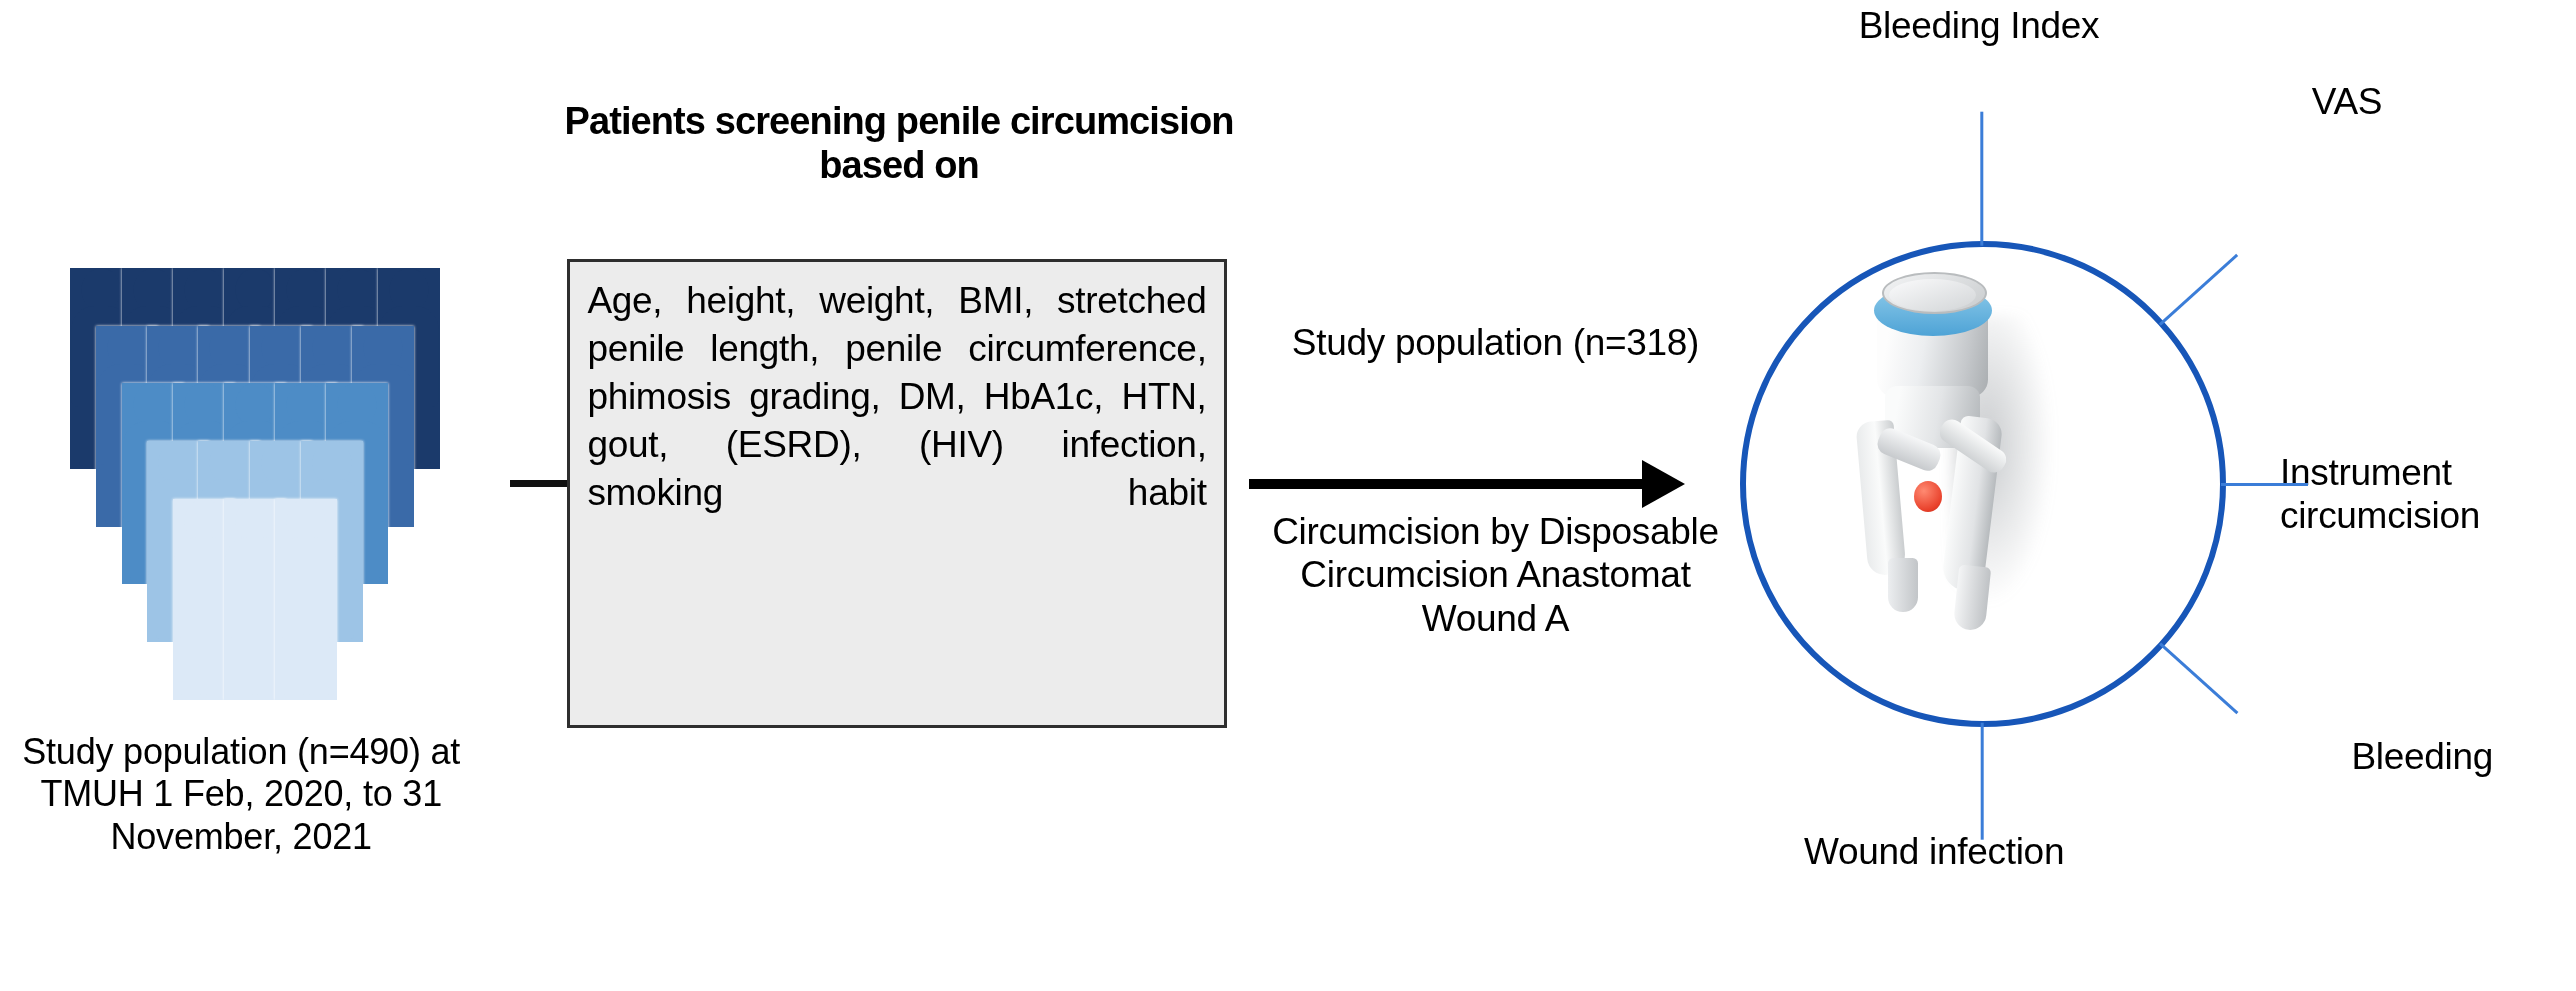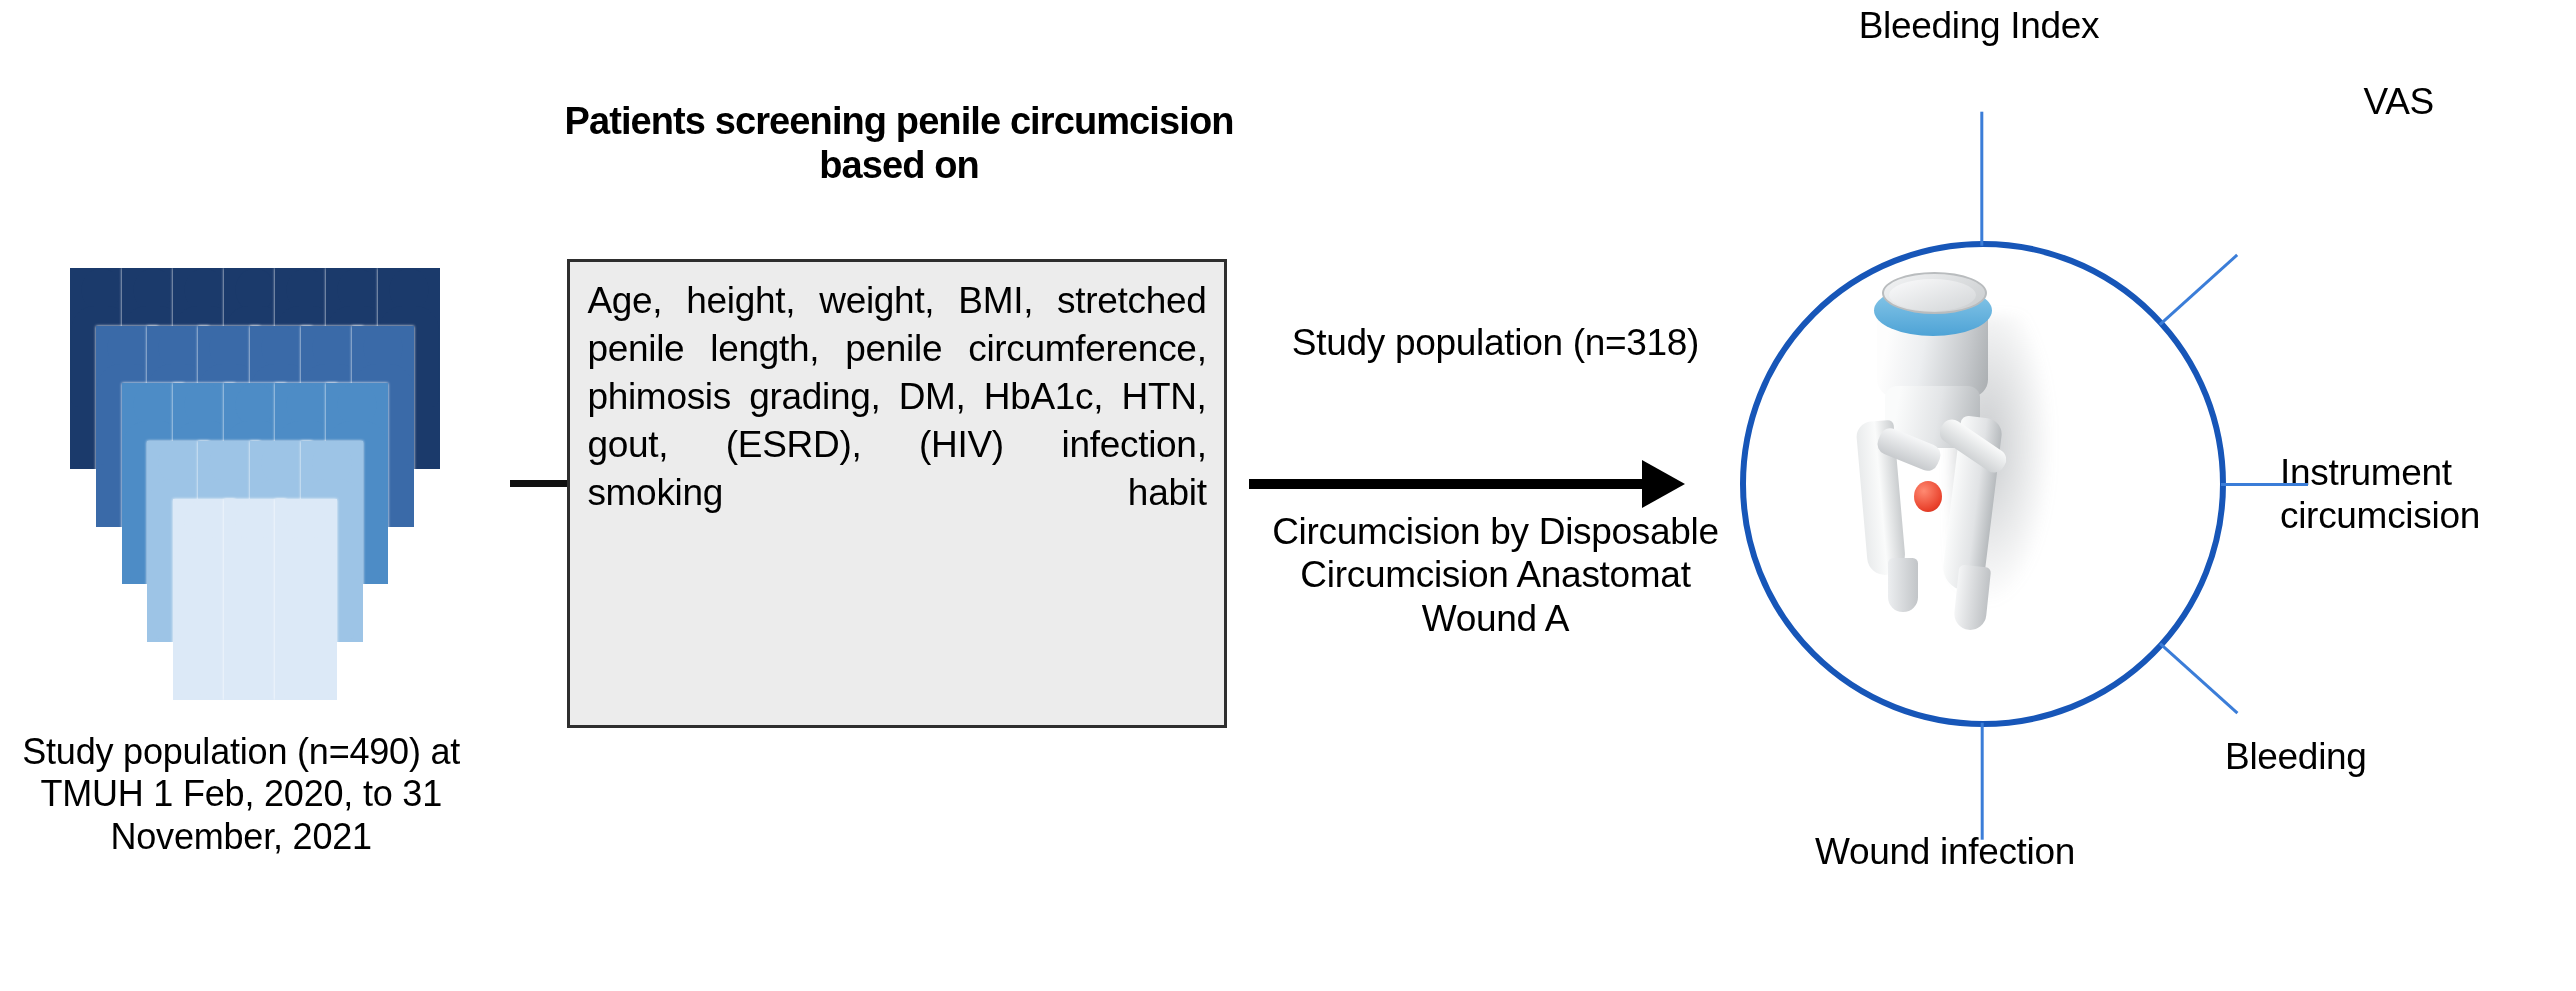--- a/index.html
+++ b/index.html
@@ -83,24 +83,24 @@
   #dev-footL{left:38px;top:290px;width:29.5px;height:54px;
       background:linear-gradient(90deg,#eceef0,#c2c5c8);border-radius:5.4px 5.4px 14.8px 14.8px;}
   #dev-footR{left:106px;top:298px;width:32px;height:64px;
       background:linear-gradient(90deg,#f4f5f6,#bfc2c5);border-radius:5.4px 5.4px 16px 16px;transform:rotate(6deg);}
 
   .spoke{background:#3b7dd8;transform-origin:0 50%;height:3.4px;position:absolute;}
 
   .outcome-label{position:absolute;font-size:37px;line-height:1.17;letter-spacing:-0.3px;}
 
   #lbl-glycemic{left:1838px;top:4px;width:282px;text-align:center;}
-  #lbl-vas{left:2260px;top:80px;width:174px;text-align:right;}
+  #lbl-vas{left:2260px;top:80px;width:174px;text-align:center;}
   #lbl-instrument{left:2280px;top:451px;width:295px;text-align:left;}
-  #lbl-bleeding{left:2225px;top:735px;width:268px;text-align:left;}
-  #lbl-wound{left:1804px;top:830px;width:282px;text-align:center;}
+  #lbl-bleeding{left:2225px;top:735px;width:268px;text-align:right;}
+  #lbl-wound{left:1804px;top:830px;width:282px;}
 </style>
 </head>
 <body>
 
 <div class="abs" id="crowd-panel">
     <div class="crowd-row" style="top: 0px; z-index: 10;">
       <div class="person pfig" style="background: rgb(27, 58, 107);">
         <span class="head" style="background: rgb(27, 58, 107);"></span>
         <span class="body" style="background: rgb(27, 58, 107);"></span>
         <span class="legL" style="background: rgb(27, 58, 107);"></span>

